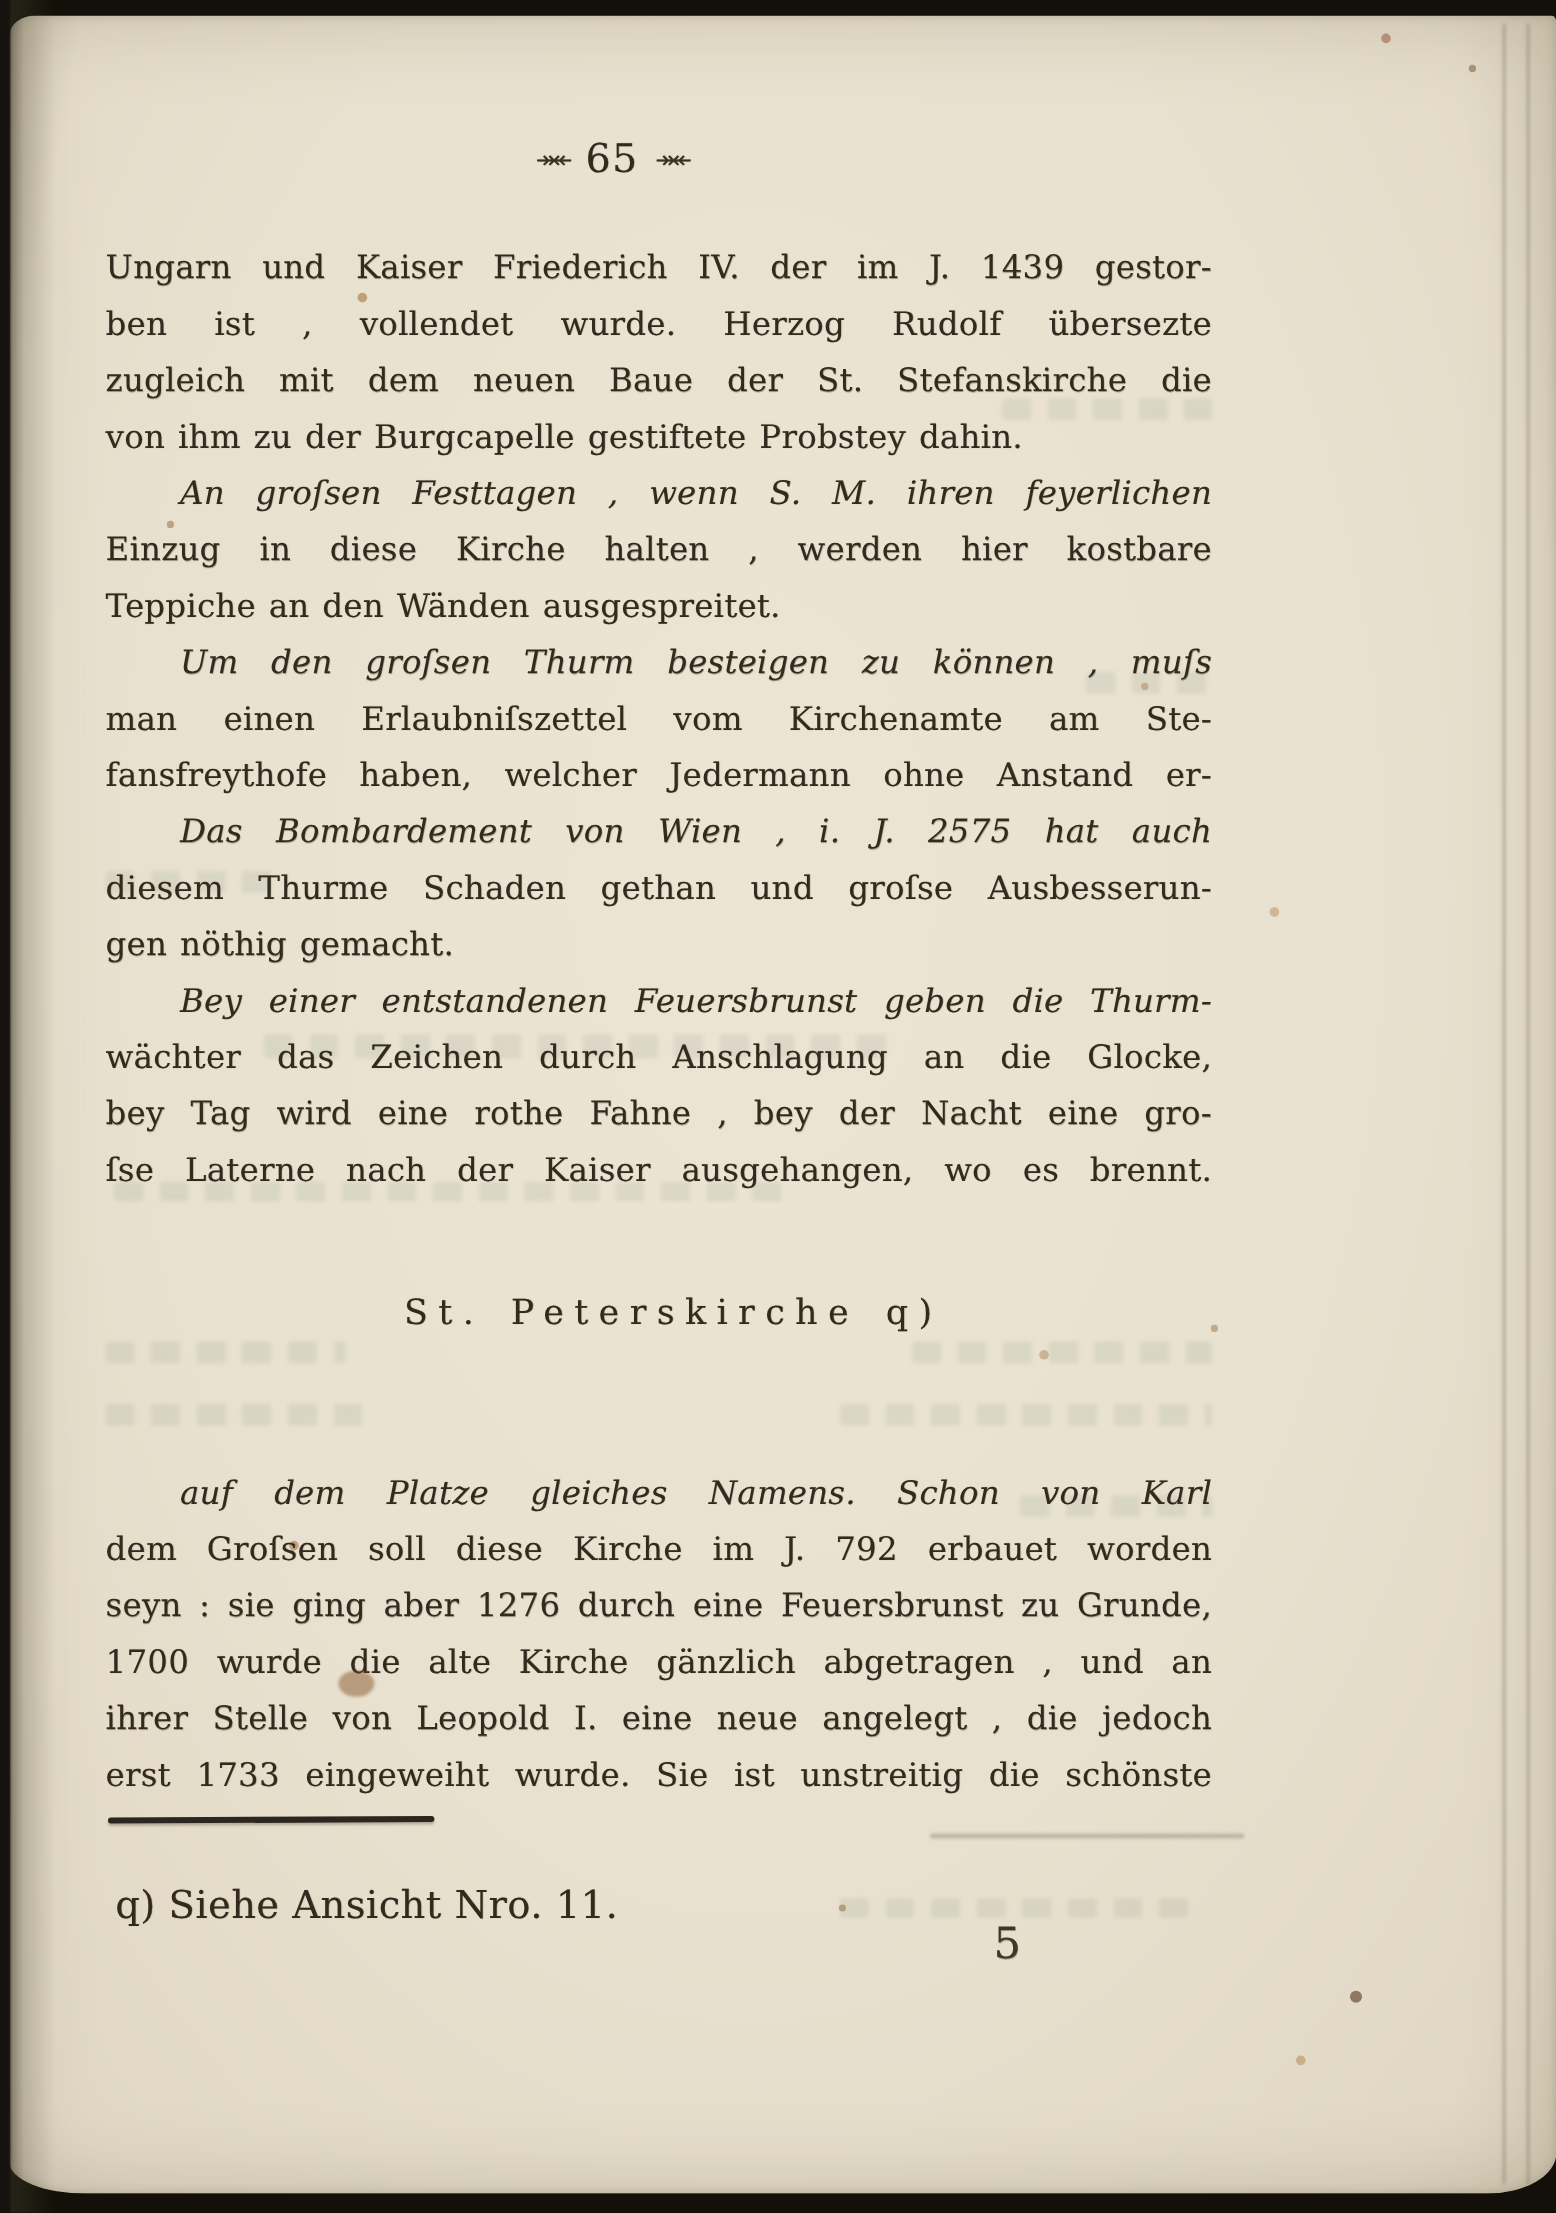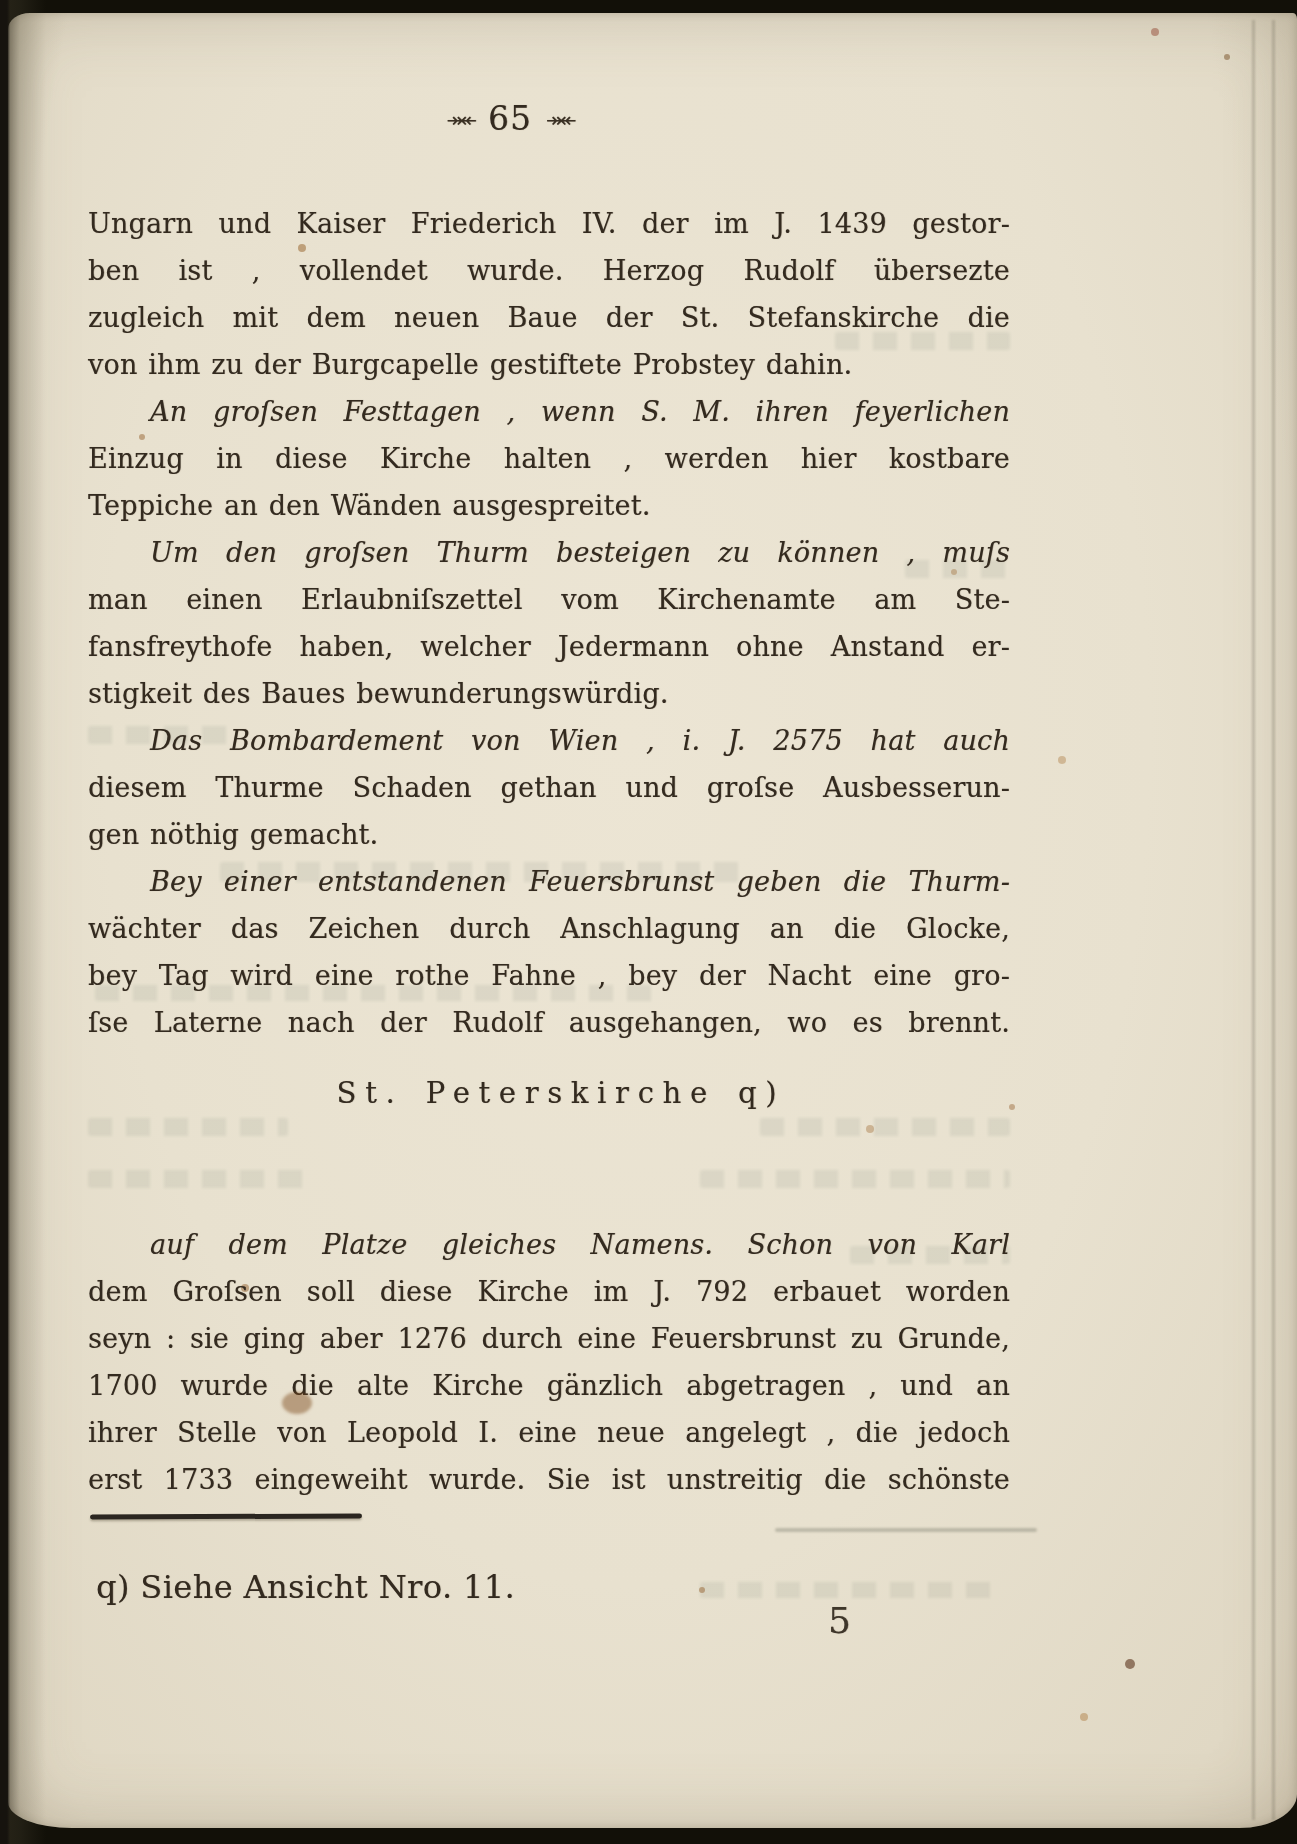--- a/index.html
+++ b/index.html
@@ -19,21 +19,21 @@
     box-shadow:inset 0 0 70px rgba(115,100,75,.28), inset 0 0 8px rgba(80,70,50,.25);
   }
   
   .gutter-shade{position:absolute;left:0;top:0;width:46px;height:1844px;
     background:linear-gradient(90deg,#16130e 0,#16130e 7px,rgba(60,55,40,.45) 10px,rgba(90,85,65,.22) 20px,rgba(0,0,0,0) 46px);}
   .right-crease{position:absolute;top:20px;height:1800px;width:3px;background:rgba(110,102,85,.30);filter:blur(1.2px);}
   .crease-a{left:1252px;} .crease-b{left:1272px;}
   
   .ink{color:#332a1f;text-shadow:.4px .4px .7px rgba(55,42,28,.45);}
   .running-head{
-    position:absolute;left:0;top:99px;width:1020px;text-align:center;
+    position:absolute;left:0;top:112px;width:1020px;text-align:center;
     font-size:33px;letter-spacing:1px;
   }
   .running-head .orn{
     font-family:"DejaVu Sans","Liberation Sans",sans-serif;
     font-size:20px;letter-spacing:-3px;vertical-align:3px;color:#3a3023;
     padding:0 14px;
   }
   .textcol{position:absolute;left:88px;width:922px;}
   #main-text{top:200px;}
   #section-text{top:1186px;margin-top:35px;}
@@ -112,28 +112,27 @@
     <div class="tline just">Ungarn und Kaiser Friederich IV. der im J. 1439 gestor-</div>
     <div class="tline just">ben ist , vollendet wurde. Herzog Rudolf übersezte</div>
     <div class="tline just">zugleich mit dem neuen Baue der St. Stefanskirche die</div>
     <div class="tline">von ihm zu der Burgcapelle gestiftete Probstey dahin.</div>
     <div class="tline just ind">An groſsen Festtagen , wenn S. M. ihren feyerlichen</div>
     <div class="tline just">Einzug in diese Kirche halten , werden hier kostbare</div>
     <div class="tline">Teppiche an den Wänden ausgespreitet.</div>
     <div class="tline just ind">Um den groſsen Thurm besteigen zu können , muſs</div>
     <div class="tline just">man einen Erlaubniſszettel vom Kirchenamte am Ste-</div>
     <div class="tline just">fansfreythofe haben, welcher Jedermann ohne Anstand er-</div>
-    <div class="tline">stigkeit des Baues bewunderungswürdig.</div>
     <div class="tline just ind">Das Bombardement von Wien , i. J. 2575 hat auch</div>
     <div class="tline just">diesem Thurme Schaden gethan und groſse Ausbesserun-</div>
     <div class="tline">gen nöthig gemacht.</div>
     <div class="tline just ind">Bey einer entstandenen Feuersbrunst geben die Thurm-</div>
     <div class="tline just">wächter das Zeichen durch Anschlagung an die Glocke,</div>
     <div class="tline just">bey Tag wird eine rothe Fahne , bey der Nacht eine gro-</div>
-    <div class="tline just">ſse Laterne nach der Rudolf ausgehangen, wo es brennt.</div>
+    <div class="tline just">ſse Laterne nach der Kaiser ausgehangen, wo es brennt.</div>
   </div>
 
 <div class="section-heading ink">St. Peterskirche q)</div>
 
 <div id="section-text" class="textcol ink">
     <div class="tline just ind">auf dem Platze gleiches Namens.  Schon von Karl</div>
     <div class="tline just">dem Groſsen soll diese Kirche im J. 792 erbauet worden</div>
     <div class="tline just">seyn : sie ging aber 1276 durch eine Feuersbrunst zu Grunde,</div>
     <div class="tline just">1700 wurde die alte Kirche gänzlich abgetragen , und an</div>
     <div class="tline just">ihrer Stelle von Leopold I. eine neue angelegt , die jedoch</div>

